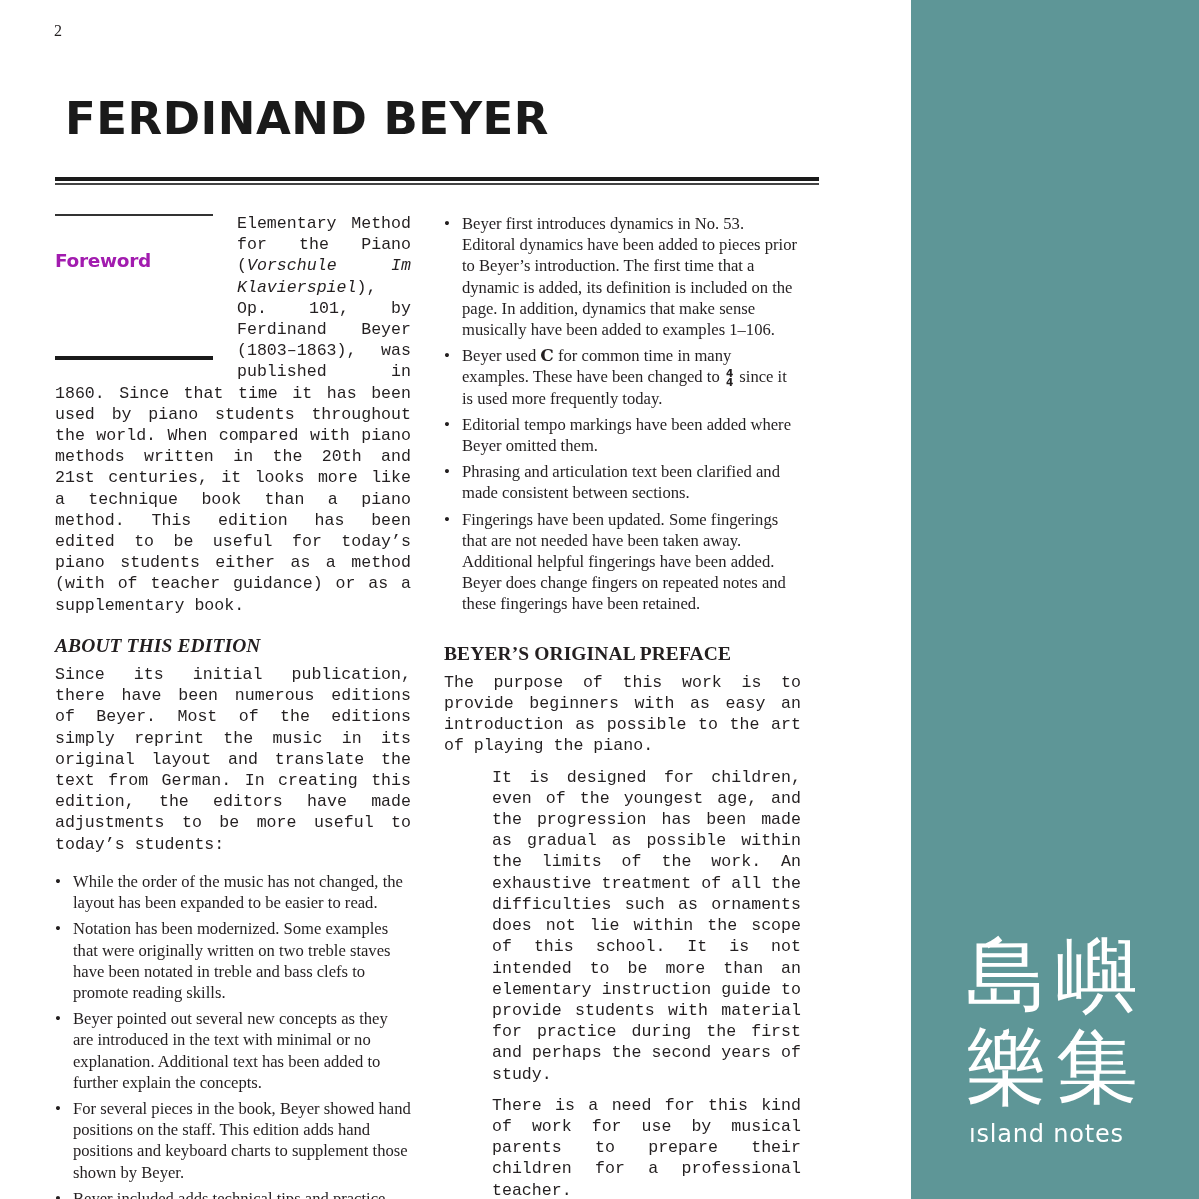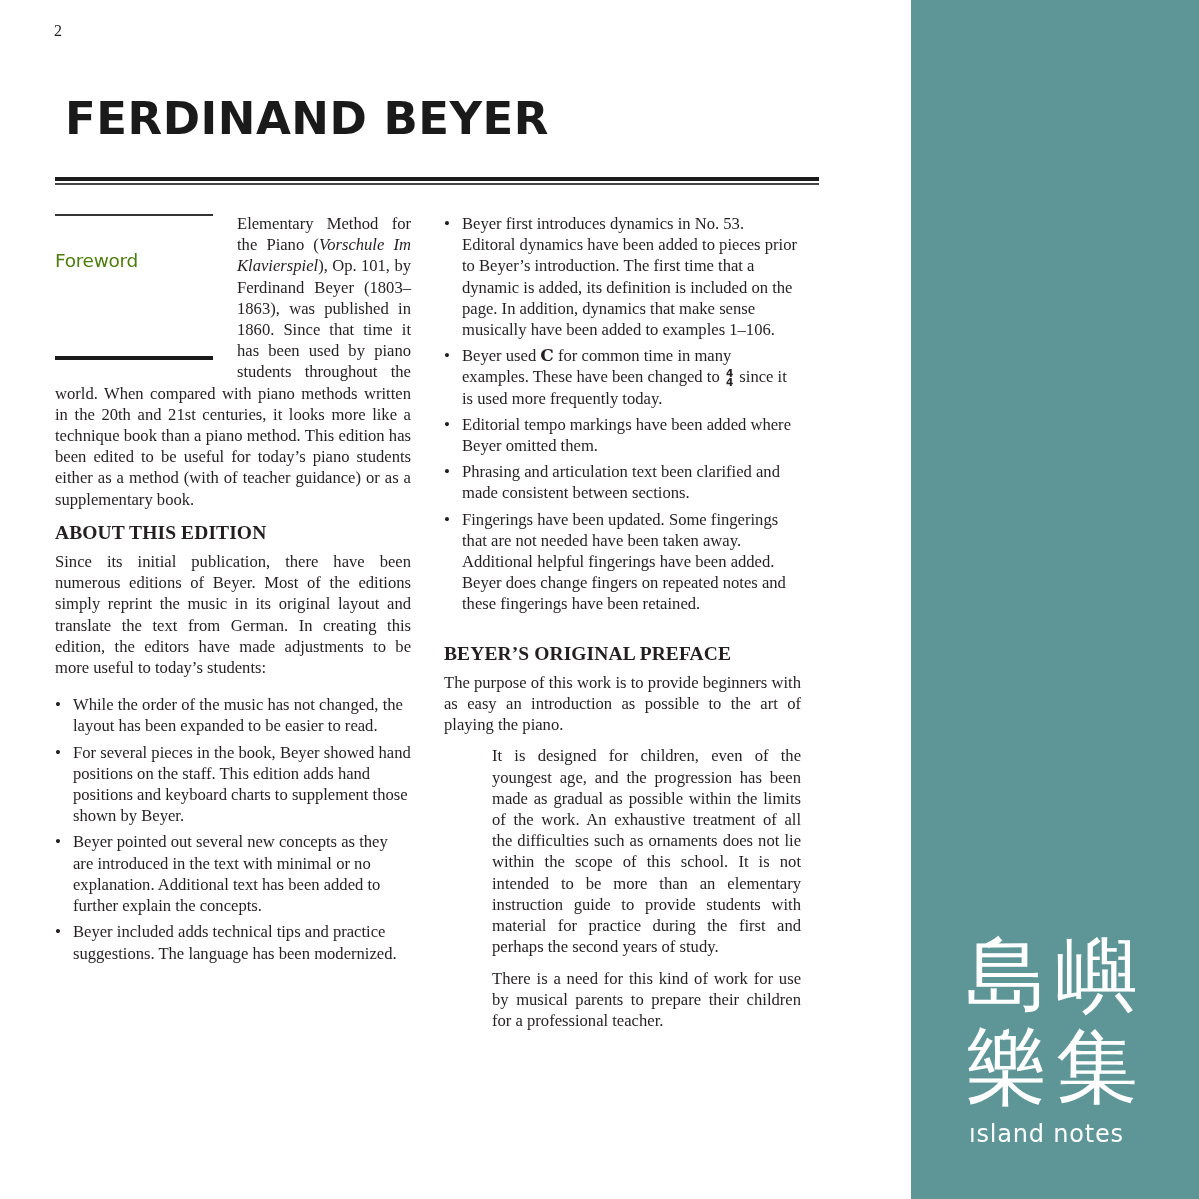--- a/index.html
+++ b/index.html
@@ -25,31 +25,31 @@
   .col-right { left: 444px; width: 357px; }
 
   .foreword-box {
     float: left; width: 158px; height: 147px; margin: 1px 24px 4px 0;
     position: relative;
   }
   .fw-rule-top { position: absolute; left: 0; top: 0; width: 158px; height: 2px; background: #333; }
   .fw-rule-bottom { position: absolute; left: 0; top: 142px; width: 158px; height: 4px; background: #1a1a1a; }
   .fw-label {
     position: absolute; left: 0; top: 36px;
-    font-family: "DejaVu Sans", "Liberation Sans", sans-serif; font-weight: normal; font-size: 18.5px;
-    color: #4d7c0f; letter-spacing: -0.3px;
+    font-family: "DejaVu Sans", "Liberation Sans", sans-serif; font-weight: bold; font-size: 18.5px;
+    color: #a21caf; letter-spacing: -0.3px;
   }
 
-  p { margin: 0; text-align: justify; }
+  p { margin: 0; text-align: justify; font-family: Liberation Mono, monospace; }
   .intro { padding-top: 0; }
   .section-heading {
     margin: 0; font-weight: bold; font-size: 19.5px; letter-spacing: 0.1px; color: #231f20;
     text-transform: none;
   }
-  .col-left .section-heading { margin-top: 12px; margin-bottom: 8px; }
+  .col-left .section-heading { margin-top: 19px; margin-bottom: 8px; font-style: italic; }
   .col-right .section-heading { margin-top: 28px; margin-bottom: 8px; }
 
   ul.bullets { list-style: none; margin: 0; padding: 0; }
   ul.bullets li { position: relative; padding-left: 18px; margin-bottom: 5px; text-align: left; }
   ul.bullets li::before { content: "•"; position: absolute; left: 0; top: 0; font-size: 17px; }
   .col-left ul.bullets { margin-top: 16px; }
   .col-right p + p { margin-top: 10px; margin-left: 48px; }
 
   .common-time { font-weight: bold; font-family: "DejaVu Serif", serif; font-size: 17px; }
   .time-sig {
@@ -84,22 +84,23 @@
       <div class="fw-label">Foreword</div>
       <div class="fw-rule-bottom"></div>
     </div>
     <p class="intro"><span>Elementary Method for the Piano (</span><span class="i">Vorschule Im Klavierspiel</span><span>), Op. 101, by Ferdinand Beyer (1803–1863), was published in 1860. Since that time it has been used by piano students throughout the world. When compared with piano methods written in the 20th and 21st centuries, it looks more like a technique book than a piano method. This edition has been edited to be useful for today’s piano students either as a method (with of teacher guidance) or as a supplementary book.</span></p>
 
     <h2 class="section-heading">ABOUT THIS EDITION</h2>
     <p>Since its initial publication, there have been numerous editions of Beyer. Most of the editions simply reprint the music in its original layout and translate the text from German. In creating this edition, the editors have made adjustments to be more useful to today’s students:</p>
 
     <ul class="bullets">
       <li>While the order of the music has not changed, the layout has been expanded to be easier to read.</li>
+      <li>Notation has been modernized. Some examples that were originally written on two treble staves have been notated in treble and bass clefs to promote reading skills.</li>
+      <li>Beyer pointed out several new concepts as they are introduced in the text with minimal or no explanation. Additional text has been added to further explain the concepts.</li>
       <li>For several pieces in the book, Beyer showed hand positions on the staff. This edition adds hand positions and keyboard charts to supplement those shown by Beyer.</li>
-      <li>Beyer pointed out several new concepts as they are introduced in the text with minimal or no explanation. Additional text has been added to further explain the concepts.</li>
       <li>Beyer included adds technical tips and practice suggestions. The language has been modernized.</li>
     </ul>
   </div>
 
   <div class="col col-right">
     <ul class="bullets">
       <li>Beyer first introduces dynamics in No. 53. Editoral dynamics have been added to pieces prior to Beyer’s introduction. The first time that a dynamic is added, its definition is included on the page. In addition, dynamics that make sense musically have been added to examples 1–106.</li>
       <li><span>Beyer used </span><span class="common-time">C</span><span> for common time in many examples. These have been changed to </span><span class="time-sig"><span>4</span><span>4</span></span><span> since it is used more frequently today.</span></li>
       <li>Editorial tempo markings have been added where Beyer omitted them.</li>
       <li>Phrasing and articulation text been clarified and made consistent between sections.</li>

